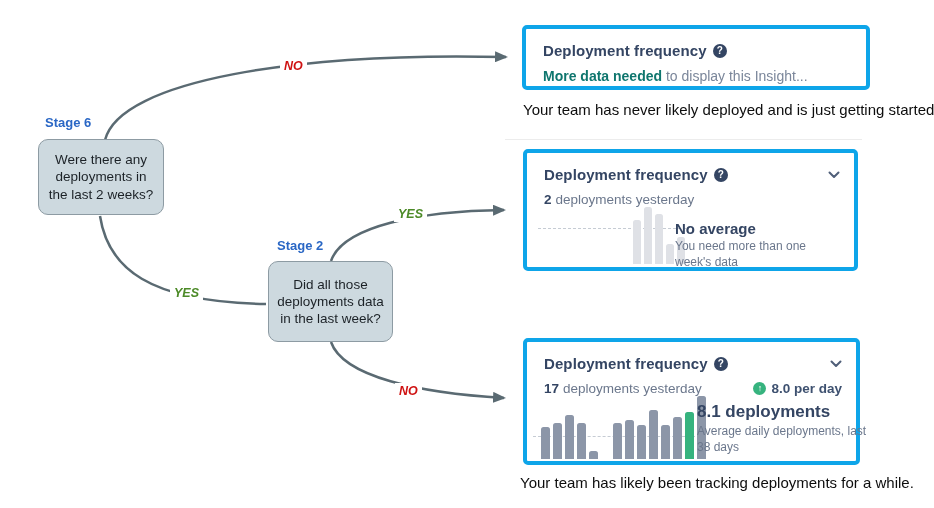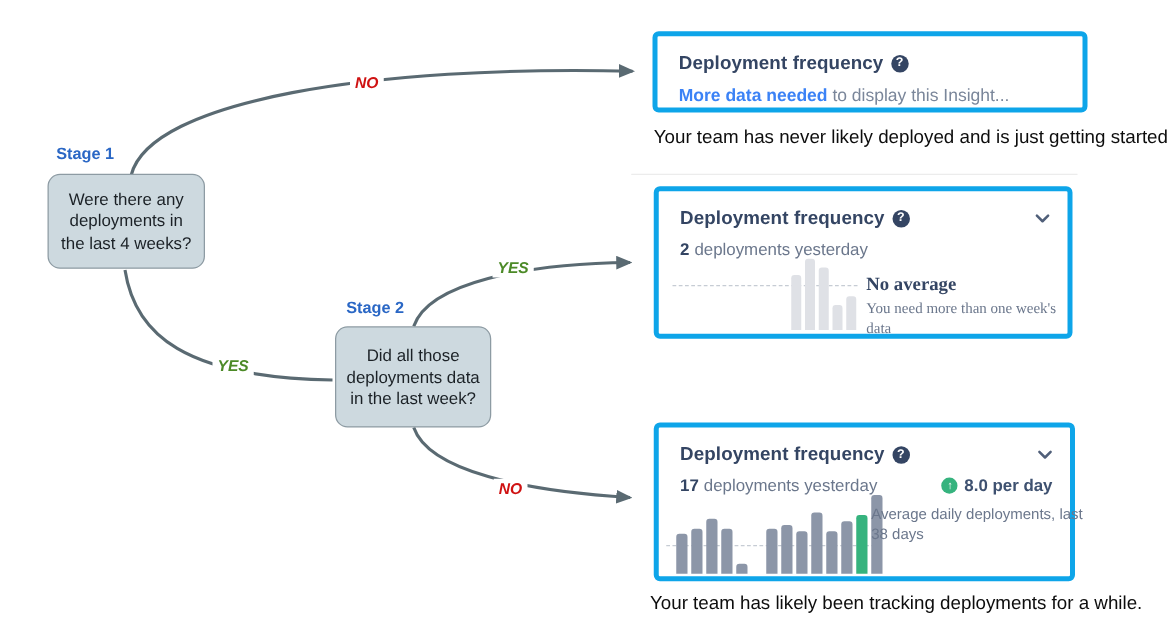--- a/index.html
+++ b/index.html
@@ -76,21 +76,21 @@
     color: #ffffff;
     font-size: 10px;
     font-weight: bold;
     display: inline-flex;
     align-items: center;
     justify-content: center;
     cursor: pointer;
   }
   .chevron-btn { margin-left: auto; cursor: pointer; display: inline-flex; }
   .card-message { position: absolute; left: 17px; top: 39px; font-size: 14px; color: #7A869A; }
-  .card-message b { color: #3b82f6; }
+  .card-message b { color: #0f766e; }
   .stat-row {
     position: absolute; left: 17px; top: 39px; right: 14px;
     font-size: 13.5px; color: #6B778C;
     display: flex; align-items: center;
   }
   .stat-value { font-weight: bold; color: #344563; margin-right: 4px; }
   .trend {
     margin-left: auto;
     display: inline-flex; align-items: center;
     font-size: 13.5px; font-weight: bold; color: #3E5170;
@@ -144,23 +144,23 @@
     <path d="M 100 216 C 108 268, 148 302, 266 304" fill="none" stroke="#5A6A72" stroke-width="2.5"></path>
     <path d="M 331 261 C 343 226, 420 211, 504 210" fill="none" stroke="#5A6A72" stroke-width="2.5" marker-end="url(#arrow)"></path>
     <path d="M 331 342 C 343 377, 420 393, 504 398" fill="none" stroke="#5A6A72" stroke-width="2.5" marker-end="url(#arrow)"></path>
   </svg>
 
   <span class="edge-label no" style="left:280px; top:58px;">NO</span>
   <span class="edge-label yes" style="left:170px; top:285px;">YES</span>
   <span class="edge-label yes" style="left:394px; top:206px;">YES</span>
   <span class="edge-label no" style="left:395px; top:383px;">NO</span>
 
-  <div class="stage-label" style="left:45px; top:115px;">Stage 1</div>
+  <div class="stage-label" style="left:45px; top:115px;">Stage 6</div>
   <div class="flow-node" style="left:38px; top:139px; width:126px; height:76px;">
-    <span>Were there any deployments in the last 4 weeks?</span>
+    <span>Were there any deployments in the last 2 weeks?</span>
   </div>
 
   <div class="stage-label" style="left:277px; top:238px;">Stage 2</div>
   <div class="flow-node" style="left:268px; top:261px; width:125px; height:81px;">
     <span>Did all those deployments data in the last week?</span>
   </div>
 
   <div class="card" style="left:522px; top:25px; width:348px; height:65px;">
     <div class="card-title-row">
       <span class="card-title">Deployment frequency</span>
@@ -191,21 +191,21 @@
     <div class="mini-chart" style="left:11px; bottom:3px; width:148px; height:60px;">
         <div class="avg-line" style="bottom: 35px;"></div>
         <div class="bars" style="gap: 3px; left: 95px;">
           <div class="bar" style="width: 8px; height: 44px; background: rgb(223, 225, 230);"></div>
           <div class="bar" style="width: 8px; height: 57px; background: rgb(223, 225, 230);"></div>
           <div class="bar" style="width: 8px; height: 50px; background: rgb(223, 225, 230);"></div>
           <div class="bar" style="width: 8px; height: 20px; background: rgb(223, 225, 230);"></div>
           <div class="bar" style="width: 8px; height: 27px; background: rgb(223, 225, 230);"></div>
         </div>
       </div>
-    <div class="aside" style="left:166px; top:67px; width:168px;font-family:Liberation Serif, serif;">
+    <div class="aside" style="left:148px; top:67px; width:168px;">
       <div class="aside-title">No average</div>
       <div class="aside-sub" style="width:158px;">You need more than one week's data</div>
     </div>
   </div>
 
   <div class="card" style="left:523px; top:338px; width:337px; height:127px;">
     <div class="card-title-row">
       <span class="card-title">Deployment frequency</span>
       <span class="help-icon">?</span>
       <span class="chevron-btn">
@@ -235,18 +235,19 @@
           <div class="bar" style="width: 9px; height: 39px; background: rgb(140, 150, 168);"></div>
           <div class="bar" style="width: 9px; height: 34px; background: rgb(140, 150, 168);"></div>
           <div class="bar" style="width: 9px; height: 49px; background: rgb(140, 150, 168);"></div>
           <div class="bar" style="width: 9px; height: 34px; background: rgb(140, 150, 168);"></div>
           <div class="bar" style="width: 9px; height: 42px; background: rgb(140, 150, 168);"></div>
           <div class="bar" style="width: 9px; height: 47px; background: rgb(54, 179, 126);"></div>
           <div class="bar" style="width: 9px; height: 63px; background: rgb(140, 150, 168);"></div>
         </div>
       </div>
     <div class="aside" style="left:170px; top:60px; width:180px;">
+      <div class="aside-title big">8.1 deployments</div>
       <div class="aside-sub" style="width:172px;">Average daily deployments, last 38 days</div>
     </div>
   </div>
   <div class="caption" style="left:520px; top:474px;">Your team has likely been tracking deployments for a while.</div>
 
 </div>
 
 </body></html>

